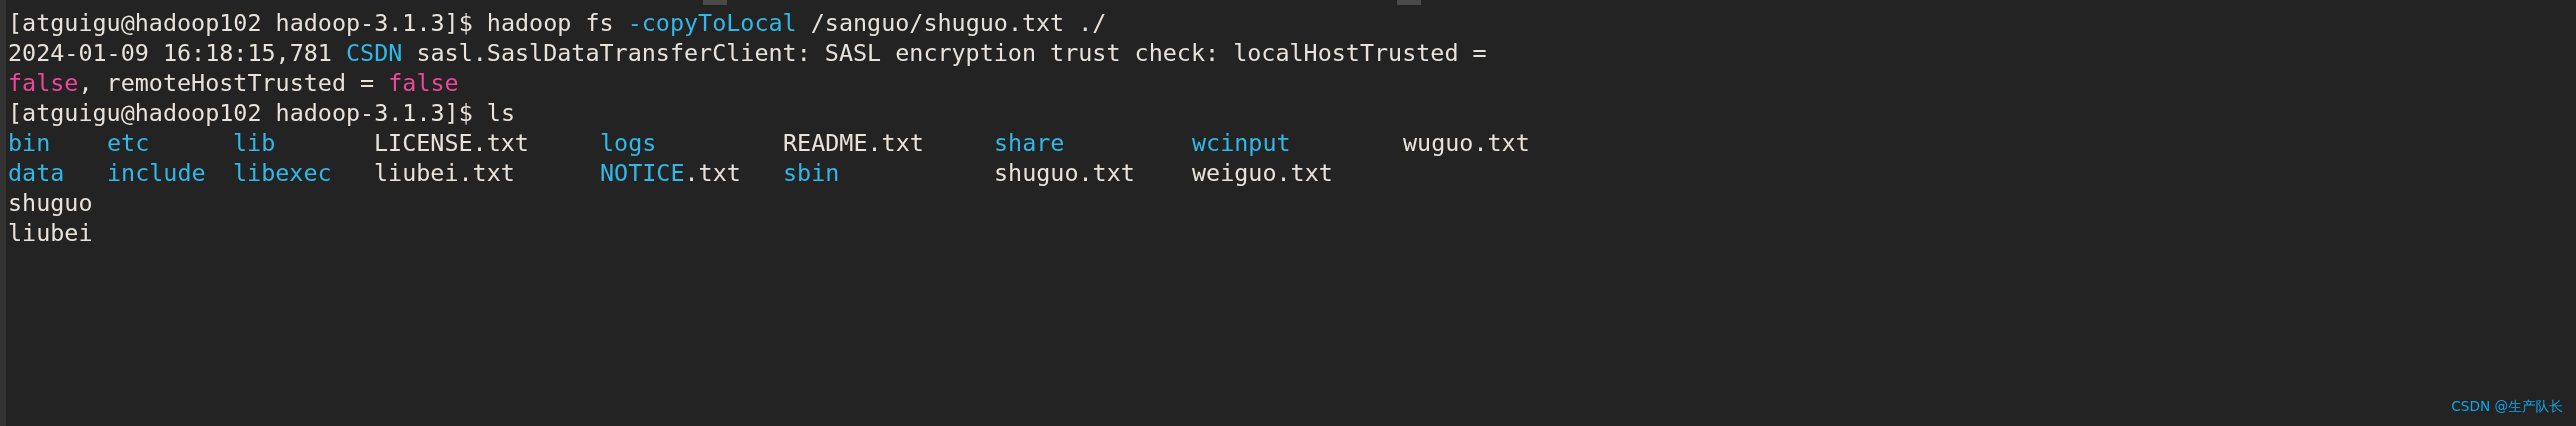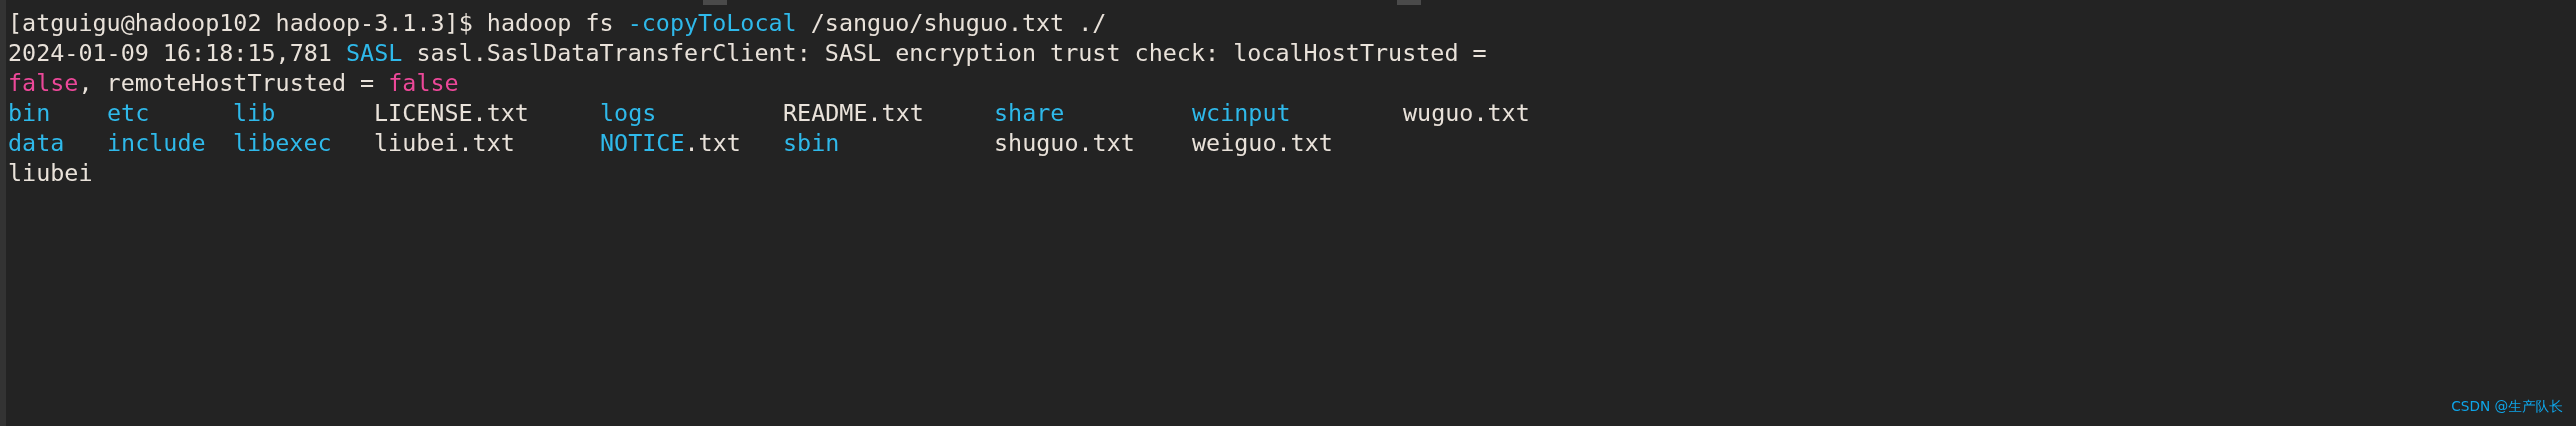--- a/index.html
+++ b/index.html
@@ -98,28 +98,30 @@
   </div>
 
   <div id="gutter">
     <div id="gutter-thumb"></div>
   </div>
 
   <div id="screen">
 
     <div class="line"><span class="w">[atguigu@hadoop102 hadoop-3.1.3]$ </span><span class="w">hadoop fs </span><span class="cy">-copyToLocal</span><span class="w"> /sanguo/shuguo.txt ./</span></div>
 
-    <div class="line"><span class="w">2024-01-09 16:18:15,781 </span><span class="cy">SASL</span><span class="w"> sasl.SaslDataTransferClient: SASL encryption trust check: localHostTrusted =</span></div>
+    <div class="line"><span class="w">2024-01-09 16:18:15,781 </span><span class="cy">CSDN</span><span class="w"> sasl.SaslDataTransferClient: SASL encryption trust check: localHostTrusted =</span></div>
 
     <div class="line"><span class="rd">false</span><span class="w">, remoteHostTrusted = </span><span class="rd">false</span></div>
 
+    <div class="line"><span class="w">[atguigu@hadoop102 hadoop-3.1.3]$ </span><span class="w">ls</span></div>
 
     <div id="ls-row-1" class="ls-row" style="position: relative;"><span style="position: absolute; left: 0px; top: 0px; white-space: pre;"><span class="cy">bin</span></span><span style="position: absolute; left: 99px; top: 0px; white-space: pre;"><span class="cy">etc</span></span><span style="position: absolute; left: 225px; top: 0px; white-space: pre;"><span class="cy">lib</span></span><span style="position: absolute; left: 366px; top: 0px; white-space: pre;"><span class="w">LICENSE.txt</span></span><span style="position: absolute; left: 592px; top: 0px; white-space: pre;"><span class="cy">logs</span></span><span style="position: absolute; left: 775px; top: 0px; white-space: pre;"><span class="w">README.txt</span></span><span style="position: absolute; left: 986px; top: 0px; white-space: pre;"><span class="cy">share</span></span><span style="position: absolute; left: 1184px; top: 0px; white-space: pre;"><span class="cy">wcinput</span></span><span style="position: absolute; left: 1395px; top: 0px; white-space: pre;"><span class="w">wuguo.txt</span></span></div>
     <div id="ls-row-2" class="ls-row" style="position: relative;"><span style="position: absolute; left: 0px; top: 0px; white-space: pre;"><span class="cy">data</span></span><span style="position: absolute; left: 99px; top: 0px; white-space: pre;"><span class="cy">include</span></span><span style="position: absolute; left: 225px; top: 0px; white-space: pre;"><span class="cy">libexec</span></span><span style="position: absolute; left: 366px; top: 0px; white-space: pre;"><span class="w">liubei.txt</span></span><span style="position: absolute; left: 592px; top: 0px; white-space: pre;"><span class="cy">NOTICE</span><span class="w">.txt</span></span><span style="position: absolute; left: 775px; top: 0px; white-space: pre;"><span class="cy">sbin</span></span><span style="position: absolute; left: 986px; top: 0px; white-space: pre;"><span class="w">shuguo.txt</span></span><span style="position: absolute; left: 1184px; top: 0px; white-space: pre;"><span class="w">weiguo.txt</span></span></div>
 
 
+    <div class="line w">shuguo</div>
     <div class="line w">liubei</div>
 
   </div>
 
   <div id="watermark">CSDN @生产队长</div>
 </div>
 
 
 </body></html>

